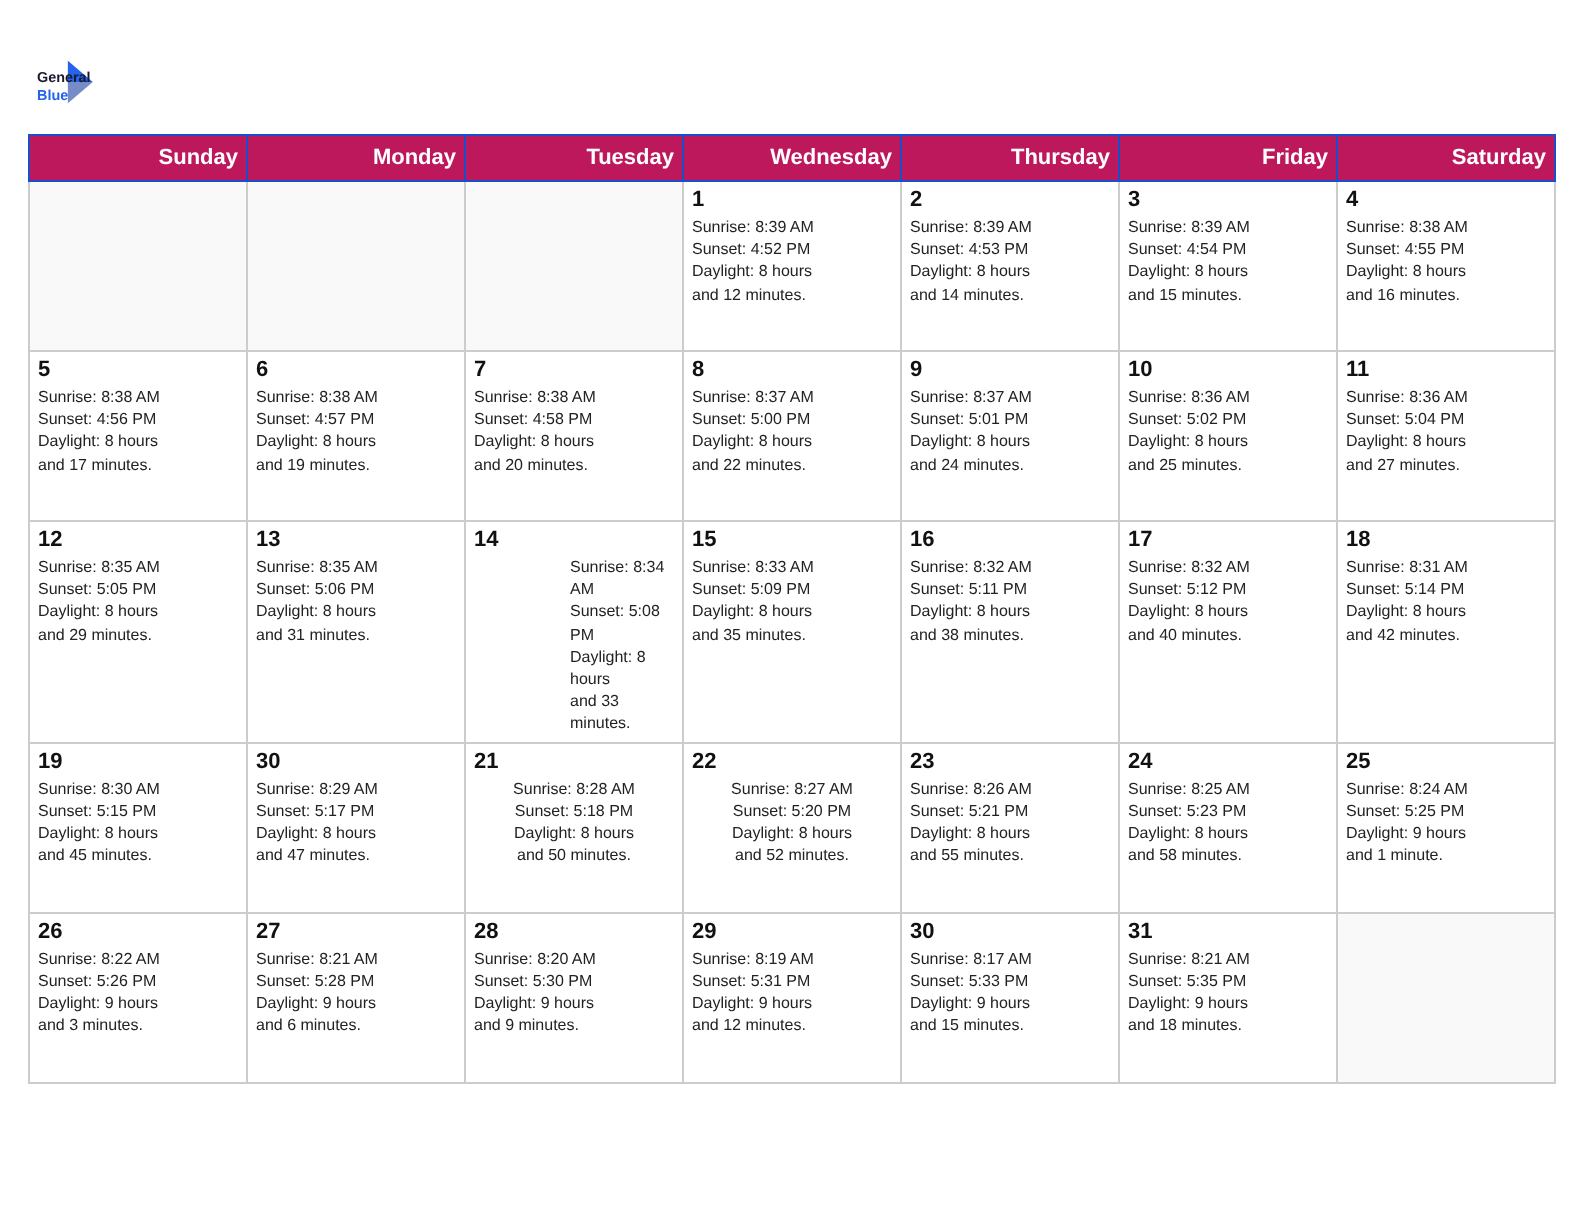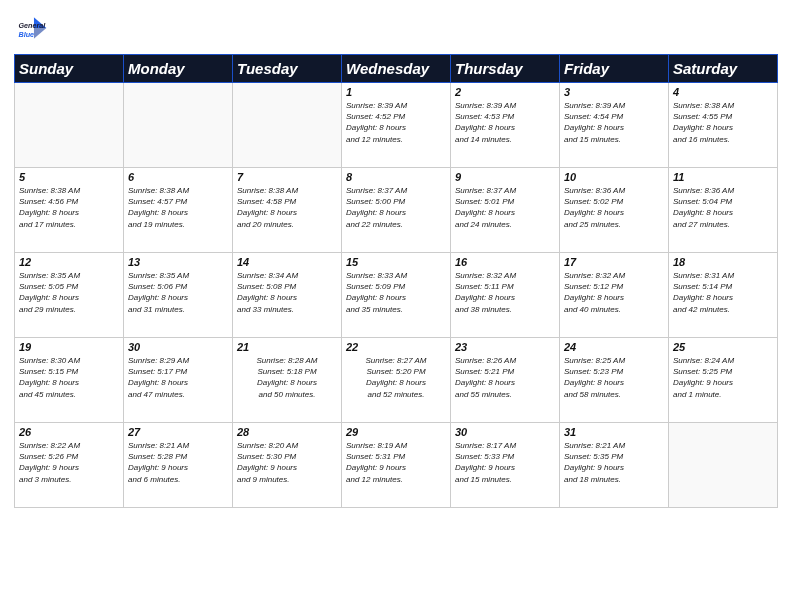--- a/index.html
+++ b/index.html
@@ -7,22 +7,21 @@
       font-family: Arial, sans-serif;
       background: #fff;
       width: 792px;
       height: 612px;
       overflow: hidden;
     }
     .page {
       width: 792px;
       min-height: 612px;
       background: #fff;
-      padding: 10px 14px 10px 14px;
-      font-style: italic;
+      padding: 23px 14px 10px 14px;
     }
     .header {
       display: flex;
       justify-content: space-between;
       align-items: flex-start;
       margin-bottom: 8px;
     }
     .logo {
       display: flex;
       align-items: center;
@@ -44,26 +43,26 @@
     .subtitle {
       font-size: 14px;
       color: #333;
     }
     .calendar {
       width: 100%;
       border-collapse: collapse;
       table-layout: fixed;
     }
     .calendar thead th {
-      background: #0f172a;
+      background: #be185d;
       color: #fff;
-      font-size: 15px;
+      font-size: 11px;
       font-weight: bold;
       padding: 5px 4px;
-      text-align: left;
+      text-align: right;
       border: 1px solid #1a4fc9;
     }
     .calendar tbody td {
       border: 1px solid #ccc;
       vertical-align: top;
       padding: 3px 4px;
       font-size: 8.5px;
       color: #222;
       height: 85px;
       background: #fff;
@@ -211,21 +210,21 @@
           </td>
           <td>
             <div class="day-num">13</div>
             <div class="day-info" style="white-space: pre-line;">Sunrise: 8:35 AM
 Sunset: 5:06 PM
 Daylight: 8 hours
 and 31 minutes.</div>
           </td>
           <td>
             <div class="day-num">14</div>
-            <div class="day-info" style="white-space: pre-line;">Sunrise: 8:34 AM
+            <div class="day-info" style="white-space: pre-line; margin-left: 48px;">Sunrise: 8:34 AM
 Sunset: 5:08 PM
 Daylight: 8 hours
 and 33 minutes.</div>
           </td>
           <td>
             <div class="day-num">15</div>
             <div class="day-info" style="white-space: pre-line;">Sunrise: 8:33 AM
 Sunset: 5:09 PM
 Daylight: 8 hours
 and 35 minutes.</div>

